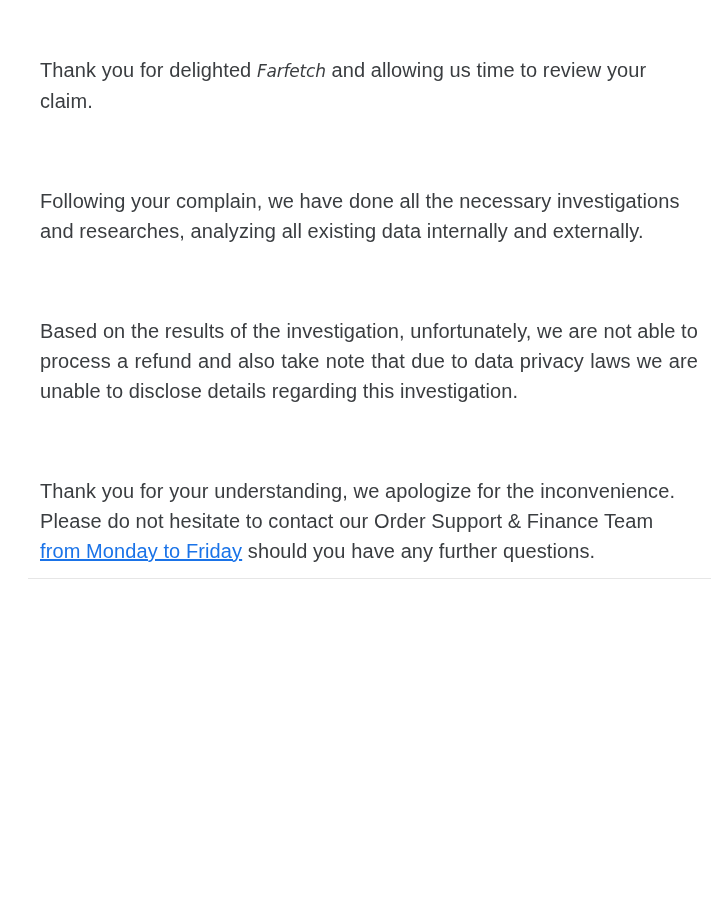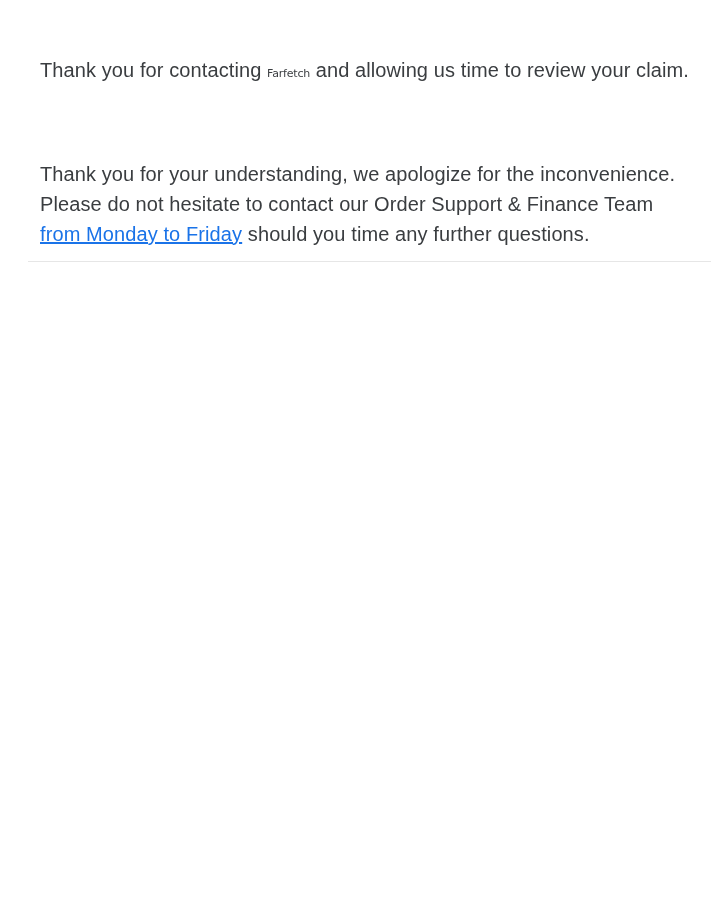--- a/index.html
+++ b/index.html
@@ -33,45 +33,48 @@
   p.para:last-child {
     margin-bottom: 0;
   }
   p.justified {
     text-align: justify;
   }
   .bold {
     font-weight: bold;
   }
   .brand {
-    font-size: 11px;
+    font-size: 17px;
     font-family: "DejaVu Sans", "Liberation Sans", sans-serif;
     letter-spacing: -0.2px;
+    font-style: italic;
   }
   a.link {
     color: var(--link-color);
     text-decoration: underline;
     cursor: pointer;
   }
   .divider {
     height: 1px;
     background: var(--divider-color);
     margin: 12px 0 0 28px;
   }
 </style>
 </head>
 <body>
 
 <main class="email">
   <div class="content">
 
-    <p class="para"><span>Thank you for contacting </span><span class="brand">Farfetch</span><span> and allowing us time to review your claim.</span></p>
+    <p class="para"><span>Thank you for delighted </span><span class="brand">Farfetch</span><span> and allowing us time to review your claim.</span></p>
 
 
+    <p class="para"><span>Following your complain, we have done all the necessary investigations and researches, analyzing all existing data internally and externally.</span></p>
+
+    <p class="para justified"><span>Based on the results of the investigation, unfortunately, we are not able to process a refund and also take note that due to data privacy laws we are unable to disclose details regarding this investigation.</span></p>
 
 
-
-    <p class="para"><span>Thank you for your understanding, we apologize for the inconvenience. Please do not hesitate to contact our Order Support &amp; Finance Team </span><a href="#" class="link">from Monday to Friday</a><span> should you time any further questions.</span></p>
+    <p class="para"><span>Thank you for your understanding, we apologize for the inconvenience. Please do not hesitate to contact our Order Support &amp; Finance Team </span><a href="#" class="link">from Monday to Friday</a><span> should you have any further questions.</span></p>
 
   </div>
 
   <div class="divider"></div>
 </main>
 
 </body></html>

